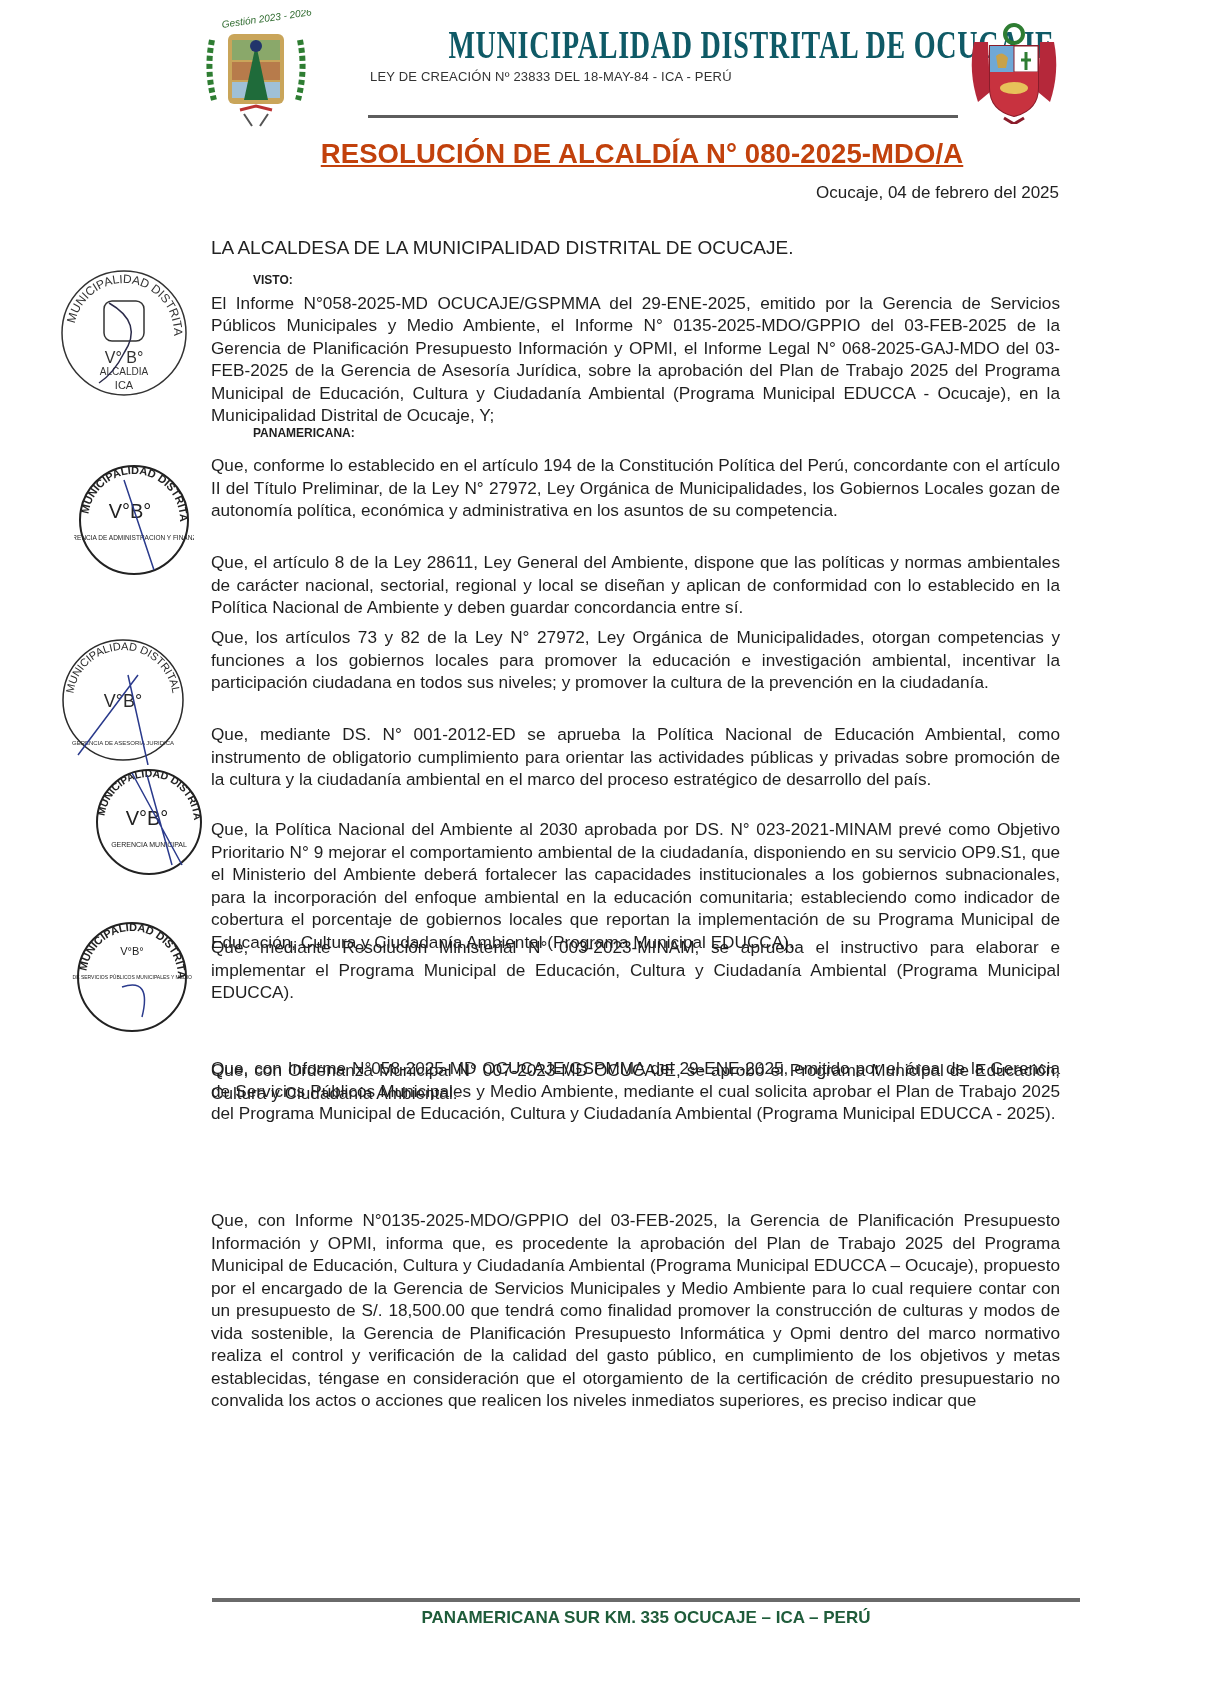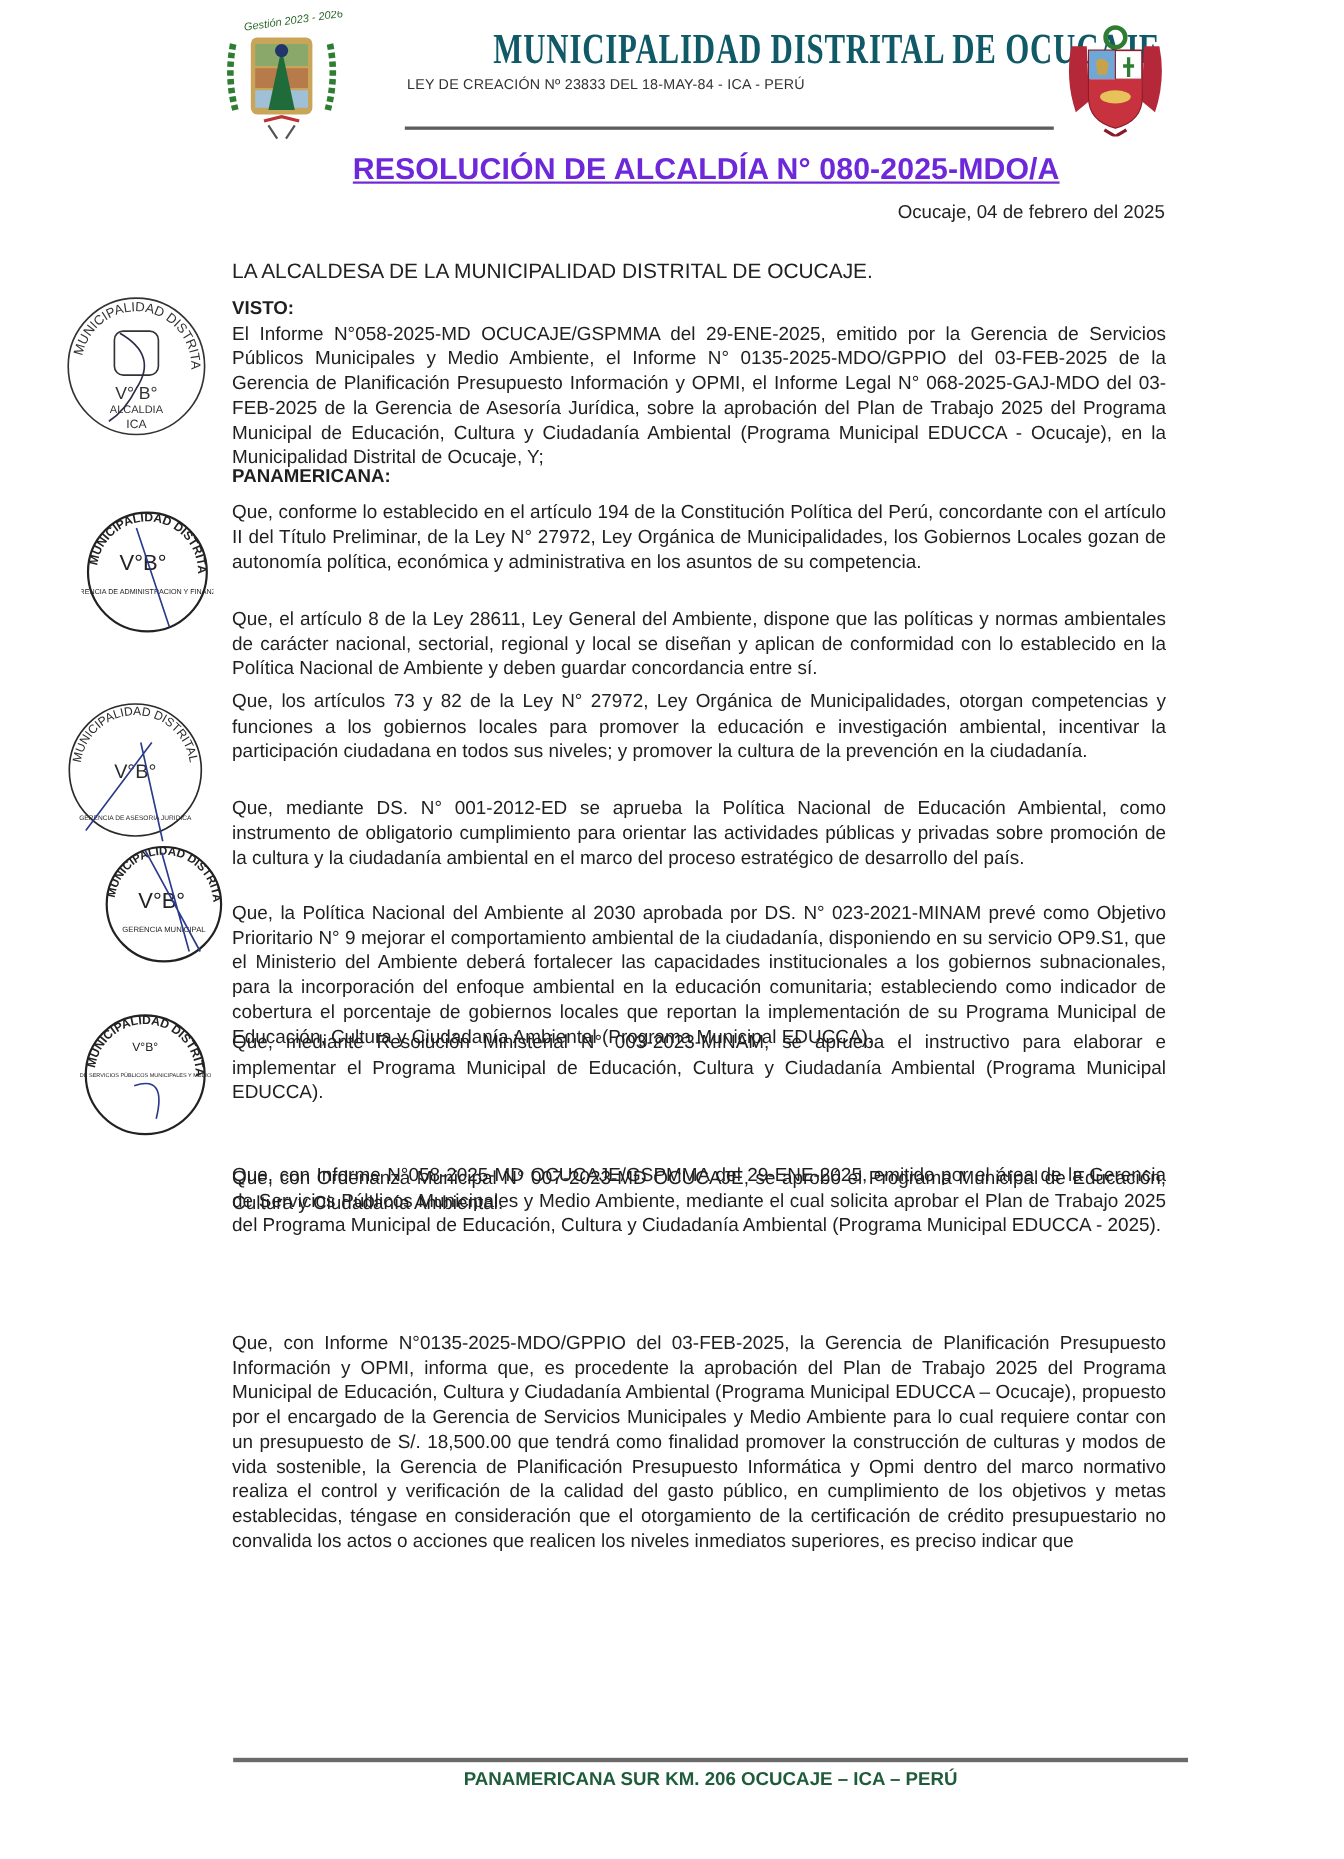--- a/index.html
+++ b/index.html
@@ -10,26 +10,26 @@
   .logo-left { left: 200px; top: 10px; width: 112px; height: 118px; }
   .logo-right { left: 968px; top: 22px; width: 92px; height: 102px; }
   .muni-title { left: 370px; top: 22px; width: 560px; text-align: center;
       font-family: "Liberation Serif", serif; font-weight: bold; font-size: 39px;
       letter-spacing: 1px; color: #0f5a66; transform: scaleX(0.72); transform-origin: center;
       white-space: nowrap; }
   .muni-sub { left: 370px; top: 69px; width: 560px; text-align: left;
       font-size: 13px; color: #333; letter-spacing: 0.2px; white-space: nowrap; }
   .header-rule { left: 368px; top: 115px; width: 590px; height: 3px; background: #5d5d5d; }
   .res-title { left: 292px; top: 138px; width: 700px; text-align: center;
-      font-weight: bold; font-size: 27.5px; text-decoration: underline; color: #6d28d9;
+      font-weight: bold; font-size: 27.5px; text-decoration: underline; color: #c2410c;
       white-space: nowrap; letter-spacing: 0.1px; }
   .date { right: 163px; top: 183px; font-size: 17px; color: #222; white-space: nowrap; margin-left: 32px; }
   
   .body-text { left: 211px; width: 849px; font-size: 17.2px; line-height: 22.5px; color: #1f1f1f; }
-  .heading { font-weight: bold; font-size: 17px; }
+  .heading { font-weight: bold; font-size: 12px; margin-left: 42px; }
   .alcaldesa { left: 211px; top: 237px; font-weight: normal; font-size: 19px; color: #222; white-space: nowrap; }
   .para { text-align: justify; margin: 0; }
   
   .stamp { width: 140px; height: 140px; }
   
   .footer-rule { left: 212px; top: 1598px; width: 868px; height: 4px; background: #6a6a6a; }
   .footer-text { left: 212px; top: 1608px; width: 868px; text-align: center;
       font-size: 17px; font-weight: bold; color: #1f5c3a; white-space: nowrap; }
 </style>
 </head>
@@ -174,13 +174,13 @@
       </defs>
     <circle cx="60" cy="60" r="54" fill="none" stroke="#222" stroke-width="2"></circle>
     <text font-size="11" font-weight="bold" fill="#222" font-family="Liberation Sans, sans-serif"><textPath href="#arc5" startOffset="4%">MUNICIPALIDAD DISTRITAL DE OCUCAJE</textPath></text>
     <text x="60" y="38" font-size="11" text-anchor="middle" fill="#222" font-family="Liberation Sans, sans-serif">V°B°</text>
     <text x="60" y="62" font-size="5" text-anchor="middle" fill="#222" font-family="Liberation Sans, sans-serif">GERENCIA DE SERVICIOS PÚBLICOS MUNICIPALES Y MEDIO AMBIENTE</text>
     <path d="M50 70 Q80 60 70 100" stroke="#2a3a8c" stroke-width="1.5" fill="none"></path>
   </svg>
 </div>
 
 <div class="abs footer-rule"></div>
-<div class="abs footer-text">PANAMERICANA SUR KM. 206 OCUCAJE – ICA – PERÚ</div>
+<div class="abs footer-text">PANAMERICANA SUR KM. 335 OCUCAJE – ICA – PERÚ</div>
 
 </body></html>

